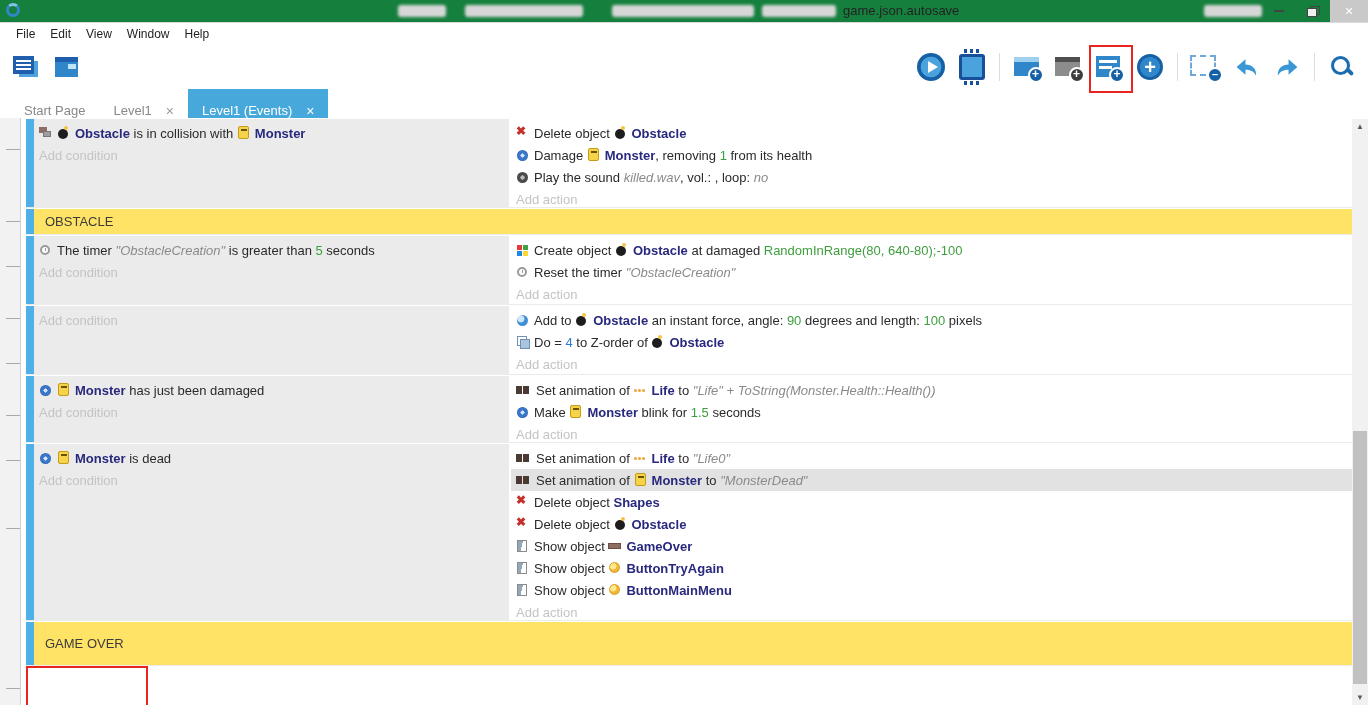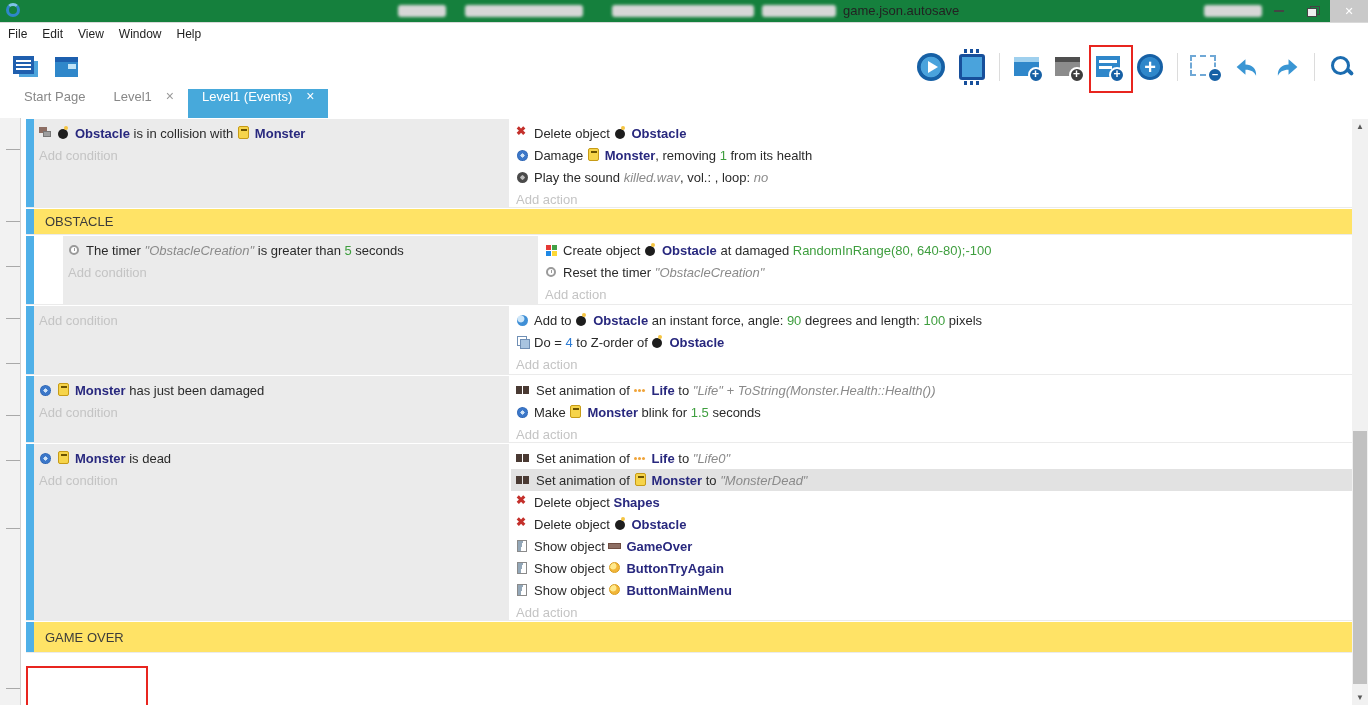--- a/index.html
+++ b/index.html
@@ -14,21 +14,21 @@
   .b4{left:762px;width:74px;} .b5{left:1204px;width:58px;}
   .win-controls{position:absolute;right:0;top:0;height:22px;display:flex;}
   .wc{width:34px;height:22px;display:flex;align-items:center;justify-content:center;border:0;background:none;padding:0;}
   .ic-min{width:10px;height:2px;background:#444;}
   .ic-restore{position:relative;width:13px;height:11px;}
   .ic-restore::before{content:'';position:absolute;right:0;top:0;width:8px;height:7px;border:1px solid #444;}
   .ic-restore::after{content:'';position:absolute;left:0;bottom:0;width:8px;height:7px;border:1px solid #444;background:#efefef;}
   .wc-close{width:38px;background:#c9c9c9;}
   .ic-close{color:#fff;font-size:11px;line-height:11px;}
   
-  .menubar{height:22px;background:#fff;display:flex;align-items:center;padding-left:8px;font-size:12px;color:#222;}
+  .menubar{height:22px;background:#fff;display:flex;align-items:center;padding-left:8px;font-size:12px;color:#222;margin-left:8px;}
   .menu-item{margin-right:15px;cursor:default;}
   
   .toolbar{height:44px;background:#fff;display:flex;align-items:center;justify-content:space-between;padding:0 8px;}
   .tb-left,.tb-right{display:flex;align-items:center;gap:5px;}
   .tbtn{border:0;background:none;padding:2px;width:36px;height:40px;display:flex;align-items:center;justify-content:center;}
   .tb-sep{width:1px;height:28px;background:#dcdcdc;margin:0 4px;}
   .ticon{position:relative;display:inline-block;}
   .i-pm{width:26px;height:22px;}
   .i-pm::before{content:'';position:absolute;left:6px;top:5px;width:19px;height:16px;background:#4da4dc;}
   .i-pm::after{content:'';position:absolute;left:0;top:0;width:21px;height:18px;background:#1f5fae;
@@ -58,21 +58,21 @@
   .i-deselect{width:22px;height:17px;border:2px dashed #6fa8d6;margin:-4px 4px 0 0;}
   .i-deselect::after{content:'\2013';position:absolute;right:-9px;bottom:-9px;width:12px;height:12px;border-radius:50%;
     background:#1660a5;border:2px solid #fff;color:#fff;font-size:11px;line-height:11px;text-align:center;font-weight:bold;}
   .i-undo svg,.i-redo svg{width:27px;height:25px;display:block;}
   .i-redo svg{transform:scaleX(-1);}
   .i-search{width:26px;height:26px;}
   .i-search::before{content:'';position:absolute;left:2px;top:2px;width:13px;height:13px;border:3px solid #1b6cb0;border-radius:50%;}
   .i-search::after{content:'';position:absolute;left:17px;top:16px;width:8px;height:4px;background:#1b6cb0;transform:rotate(45deg);border-radius:2px;}
   
   .tabbar{height:29px;background:#fff;display:flex;align-items:stretch;padding-left:10px;}
-  .tab{display:flex;align-items:flex-start;padding:0 14px;font-size:13px;color:#888;gap:14px;cursor:default;}
+  .tab{display:flex;align-items:flex-end;padding:0 14px;font-size:13px;color:#888;gap:14px;cursor:default;}
   .tab.active{background:#47a9db;color:#fff;}
   .tab-close{font-size:14px;color:#999;line-height:14px;}
   .tab.active .tab-close{color:#fff;}
   
   .events{position:absolute;top:118px;left:0;right:0;bottom:0;background:#fff;}
   .gutter{position:absolute;left:0;top:0;bottom:0;width:21px;background:#f2f2f2;border-right:1px solid #d2d2d2;box-sizing:border-box;}
   .tick{position:absolute;left:6px;width:14px;height:1px;background:#a9a9a9;}
   .rows{position:absolute;left:26px;top:1px;right:16px;}
   .row{display:flex;margin-bottom:2px;box-shadow:0 1px 0 rgba(0,0,0,0.08);}
   .handle{width:8px;background:#4fb0e8;flex:none;}
@@ -256,21 +256,21 @@
         </div>
       </div>
       <div class="row">
         <div class="handle"></div>
         <div class="group-body" style="height: 25px;">
           <span>OBSTACLE</span>
         </div>
       </div>
       <div class="row">
         <div class="handle"></div>
-        <div class="event-body" style="height: 68px; padding-left: 29px;">
+        <div class="event-body" style="height: 68px;">
           <div class="cond-cell">
             <div class="line"><span class="seg-icon ic-timer-icon"></span><span class="s-plain">The timer </span><span class="s-gray">"ObstacleCreation"</span><span class="s-plain"> is greater than </span><span class="s-green">5</span><span class="s-plain"> seconds</span></div>
             <div class="line"><span class="s-placeholder">Add condition</span></div>
           </div>
           <div class="act-cell">
             <div class="line"><span class="seg-icon ic-create-icon"></span><span class="s-plain">Create object </span><span class="seg-icon ic-bomb-icon"></span><span class="s-object">Obstacle</span><span class="s-plain"> at damaged </span><span class="s-green">RandomInRange(80, 640-80);-100</span></div>
             <div class="line"><span class="seg-icon ic-timer-icon"></span><span class="s-plain">Reset the timer </span><span class="s-gray">"ObstacleCreation"</span></div>
             <div class="line"><span class="s-placeholder">Add action</span></div>
           </div>
         </div>
@@ -316,21 +316,21 @@
             <div class="line"><span class="seg-icon ic-delete-icon"></span><span class="s-plain">Delete object </span><span class="seg-icon ic-bomb-icon"></span><span class="s-object">Obstacle</span></div>
             <div class="line"><span class="seg-icon ic-show-icon"></span><span class="s-plain">Show object </span><span class="seg-icon ic-gameover-icon"></span><span class="s-object">GameOver</span></div>
             <div class="line"><span class="seg-icon ic-show-icon"></span><span class="s-plain">Show object </span><span class="seg-icon ic-button-icon"></span><span class="s-object">ButtonTryAgain</span></div>
             <div class="line"><span class="seg-icon ic-show-icon"></span><span class="s-plain">Show object </span><span class="seg-icon ic-button-icon"></span><span class="s-object">ButtonMainMenu</span></div>
             <div class="line"><span class="s-placeholder">Add action</span></div>
           </div>
         </div>
       </div>
       <div class="row">
         <div class="handle"></div>
-        <div class="group-body" style="height: 30px;">
+        <div class="group-body" style="height: 43px;">
           <span>GAME OVER</span>
         </div>
       </div>
     </div>
   <div class="vscroll">
     <div class="vs-arrow vs-up">▲</div>
     <div class="vs-thumb"></div>
     <div class="vs-arrow vs-down">▼</div>
   </div>
 </div>

